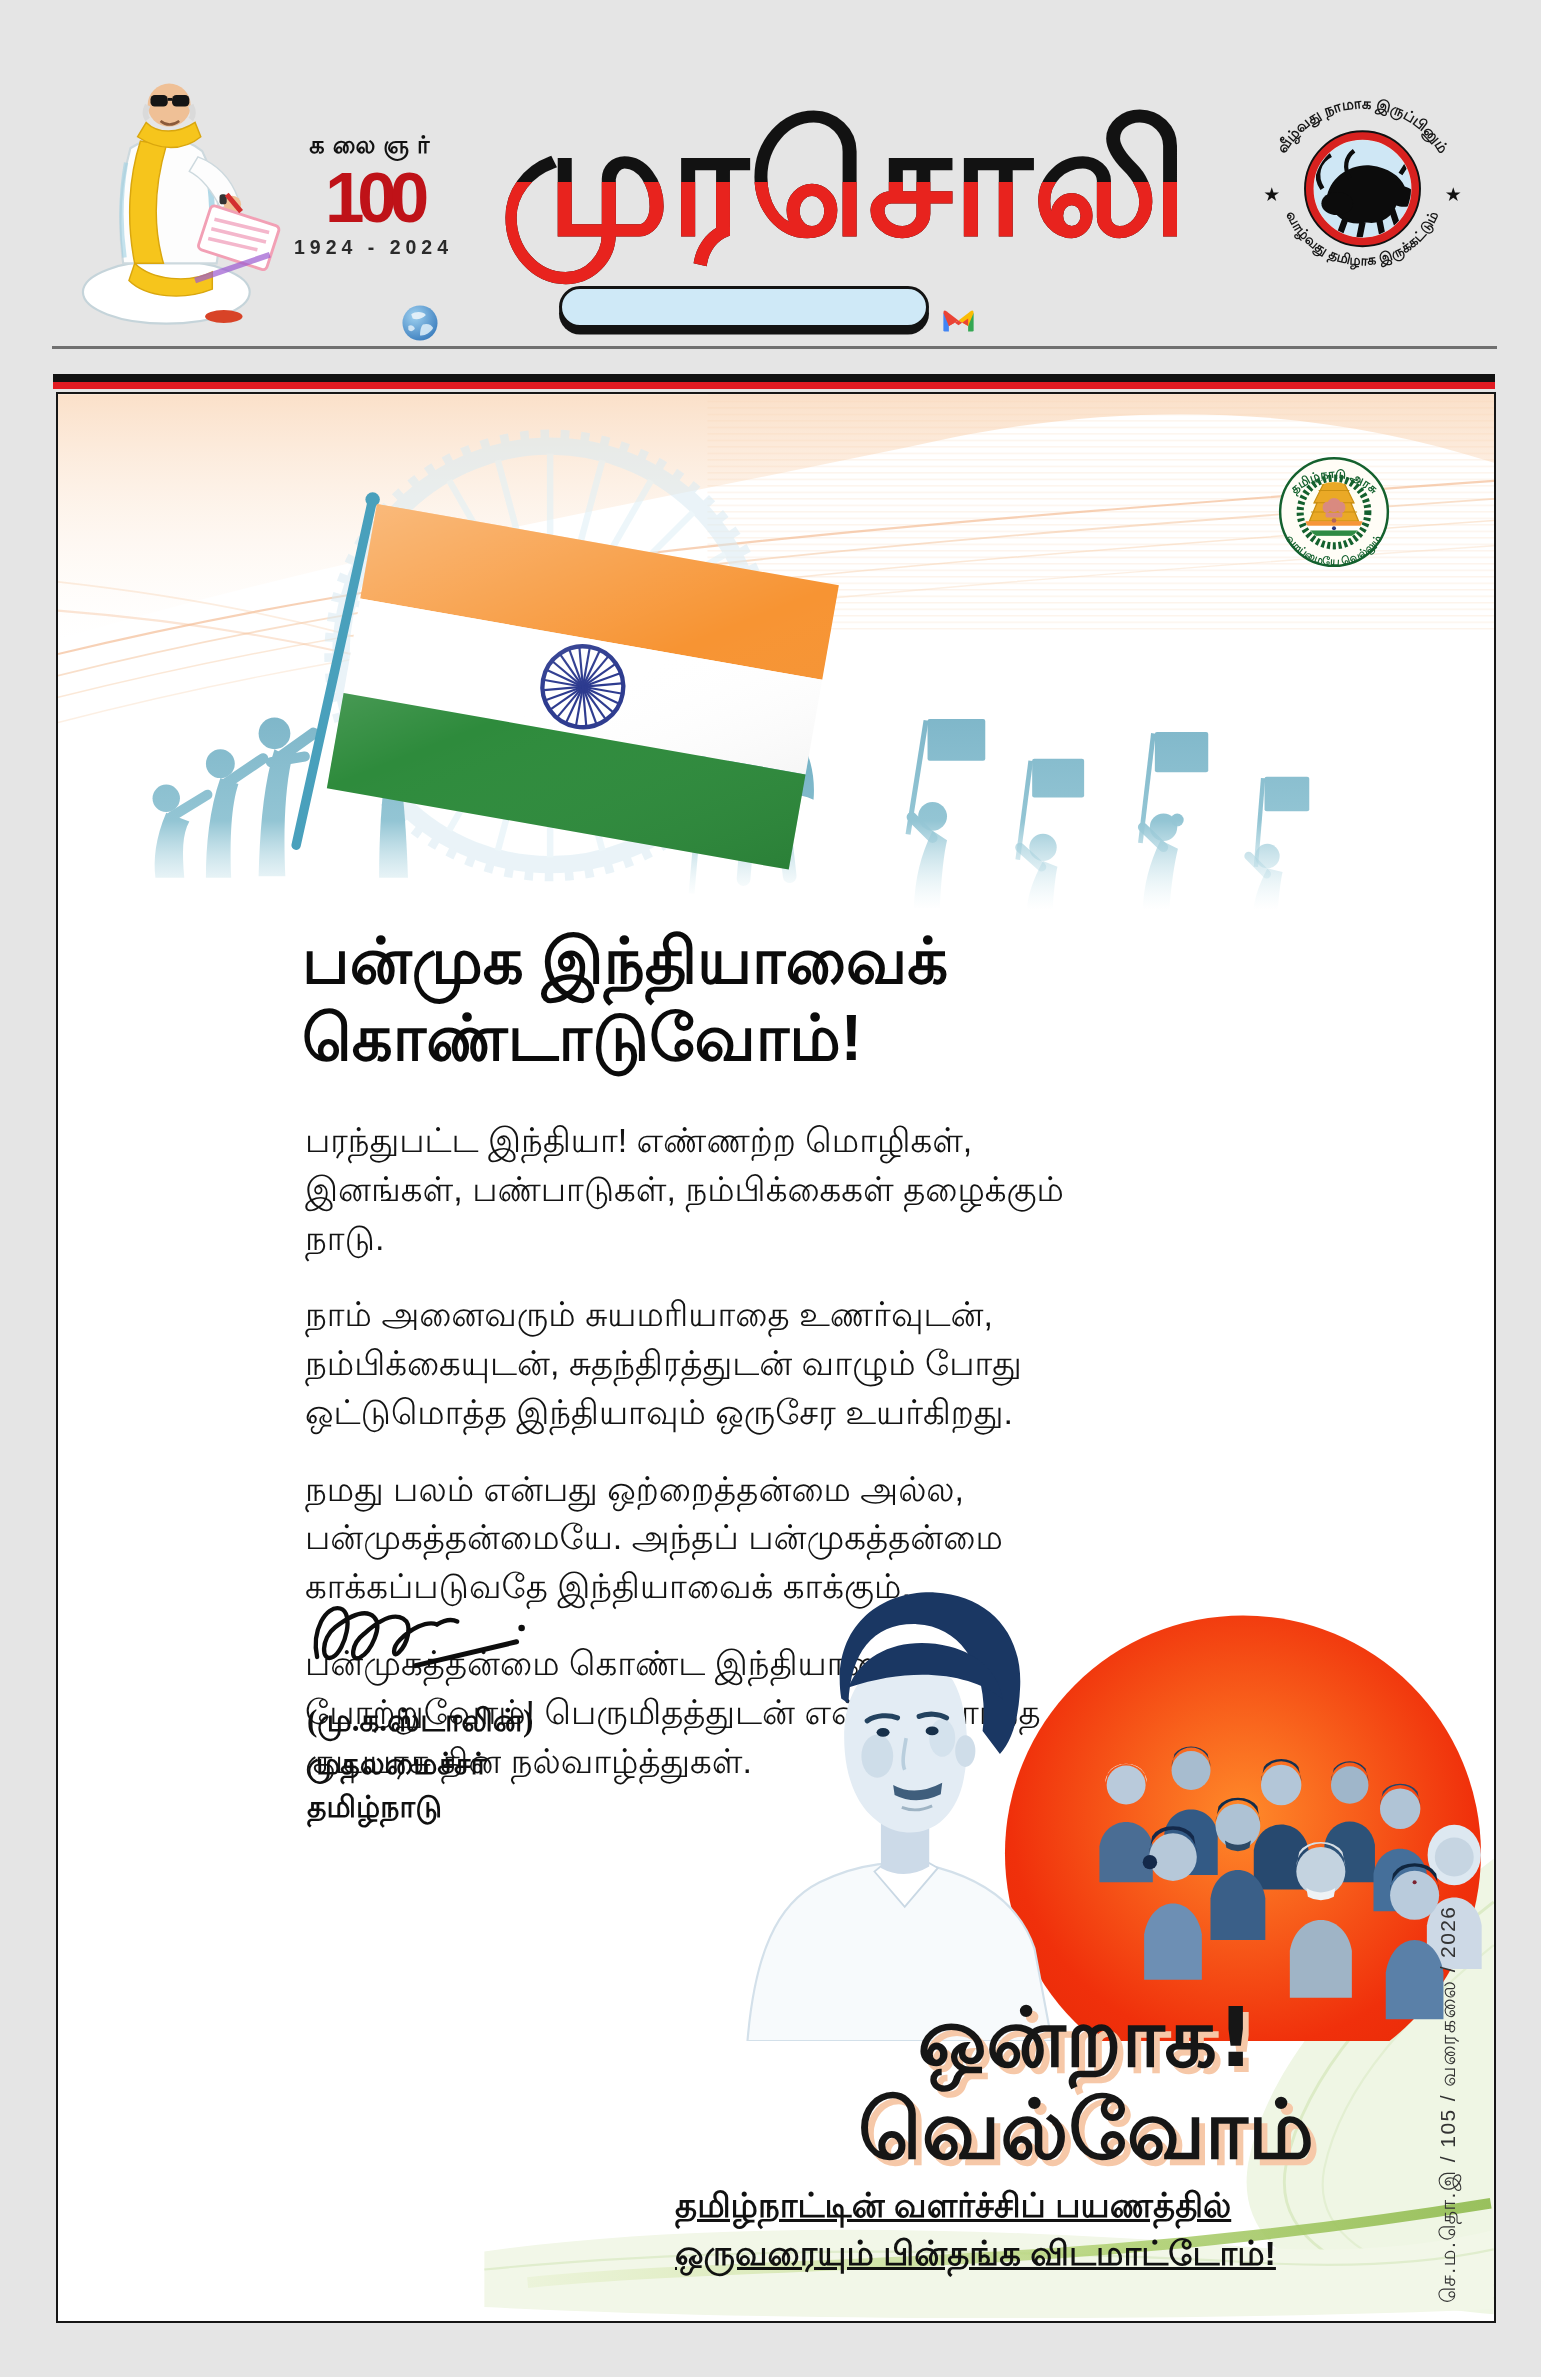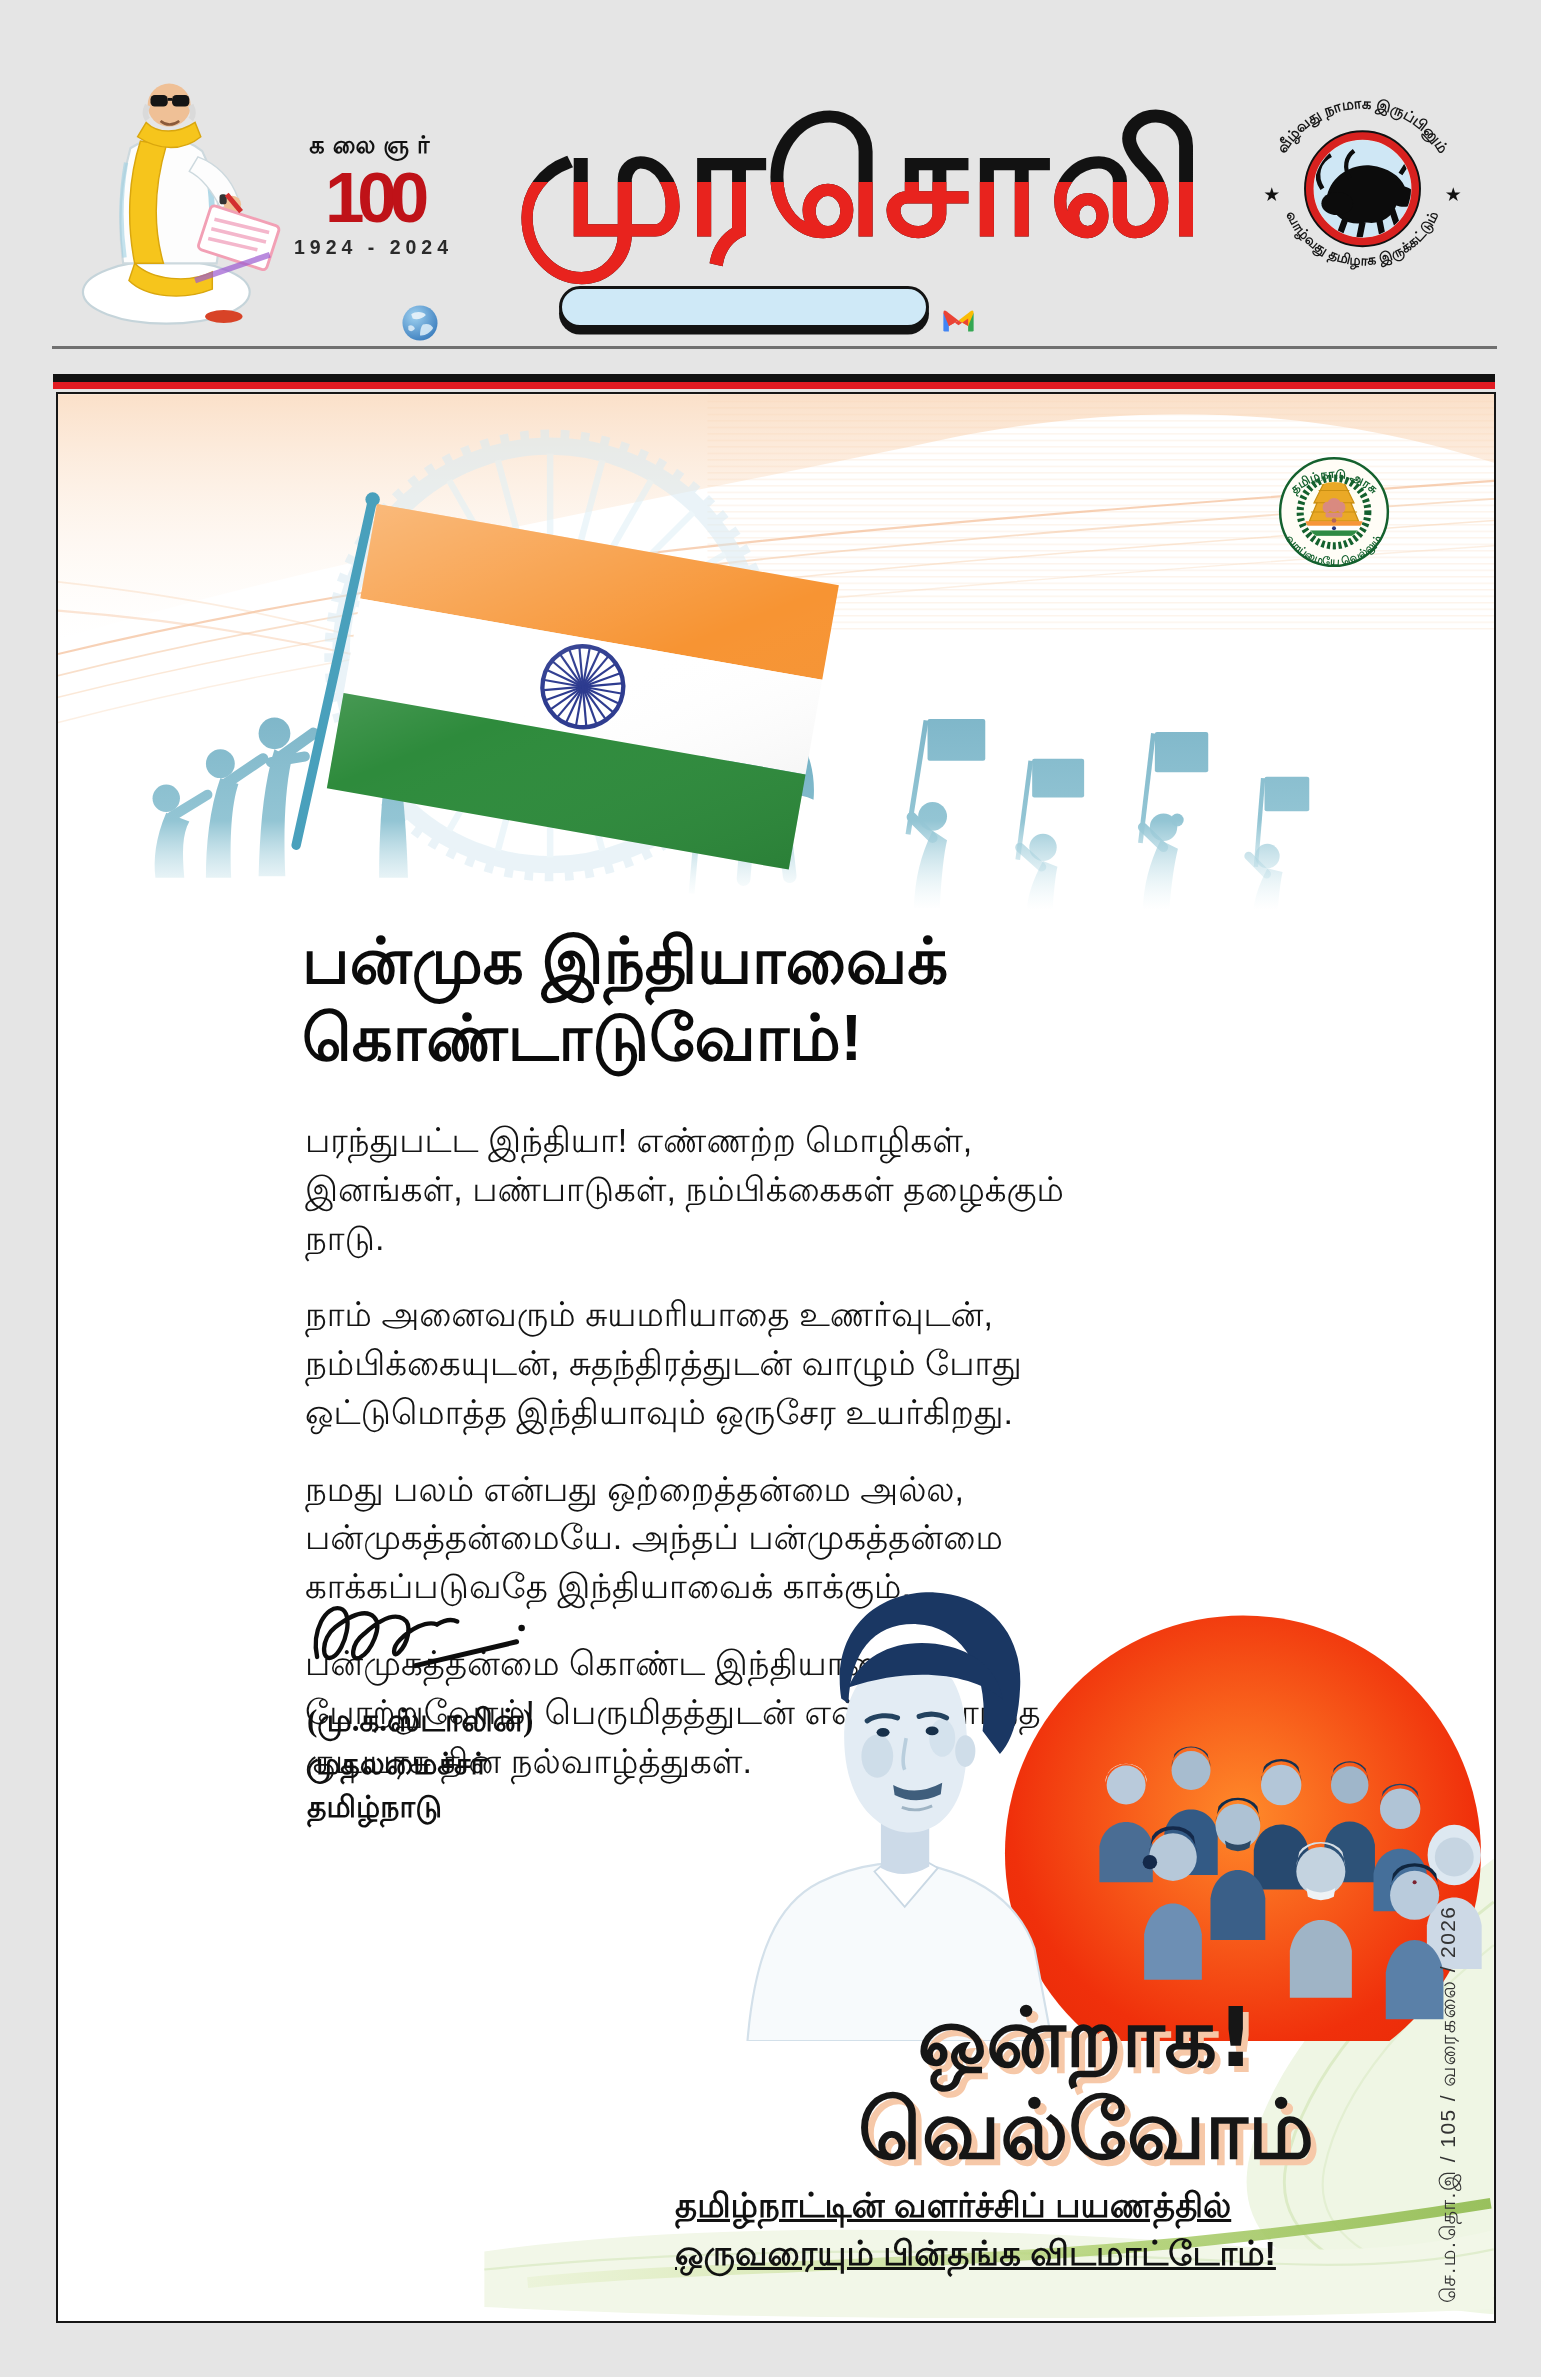--- a/index.html
+++ b/index.html
@@ -8,21 +8,21 @@
   .abs{position:absolute;}
 
   
   .centenary{left:287px;top:131px;width:173px;text-align:center;}
   .centenary .cl-label{font-size:24px;font-weight:bold;letter-spacing:8px;color:#111;}
   .centenary .cl-number{font-size:71px;font-weight:800;color:#bf1218;letter-spacing:-7.2px;line-height:1.0;
                         font-family:Liberation Sans, sans-serif;}
   .centenary .cl-years{font-size:19.5px;font-weight:bold;letter-spacing:5px;color:#2a2a2a;margin-top:2.9px;}
 
   .masthead-wrap{left:447px;top:69px;width:794px;height:224px;}
-  .mast-layer{position:absolute;left:16px;top:0;width:100%;height:100%;display:flex;align-items:center;
+  .mast-layer{position:absolute;left:0;top:0;width:100%;height:100%;display:flex;align-items:center;
               justify-content:center;font-size:153px;font-weight:bold;white-space:nowrap;
               font-family:"DejaVu Sans",sans-serif;line-height:1;text-align:center;}
   .mast-black{color:#121212;}
   .mast-red{color:#e8231e;clip-path:inset(50.5% 0 0 0);}
 
   .party-emblem{left:1257px;top:79px;width:211px;height:211px;}
   .tn-emblem{left:1199px;top:38px;width:154px;height:160px;}
 
   
   .globe{left:401px;top:304px;width:38px;height:38px;}

